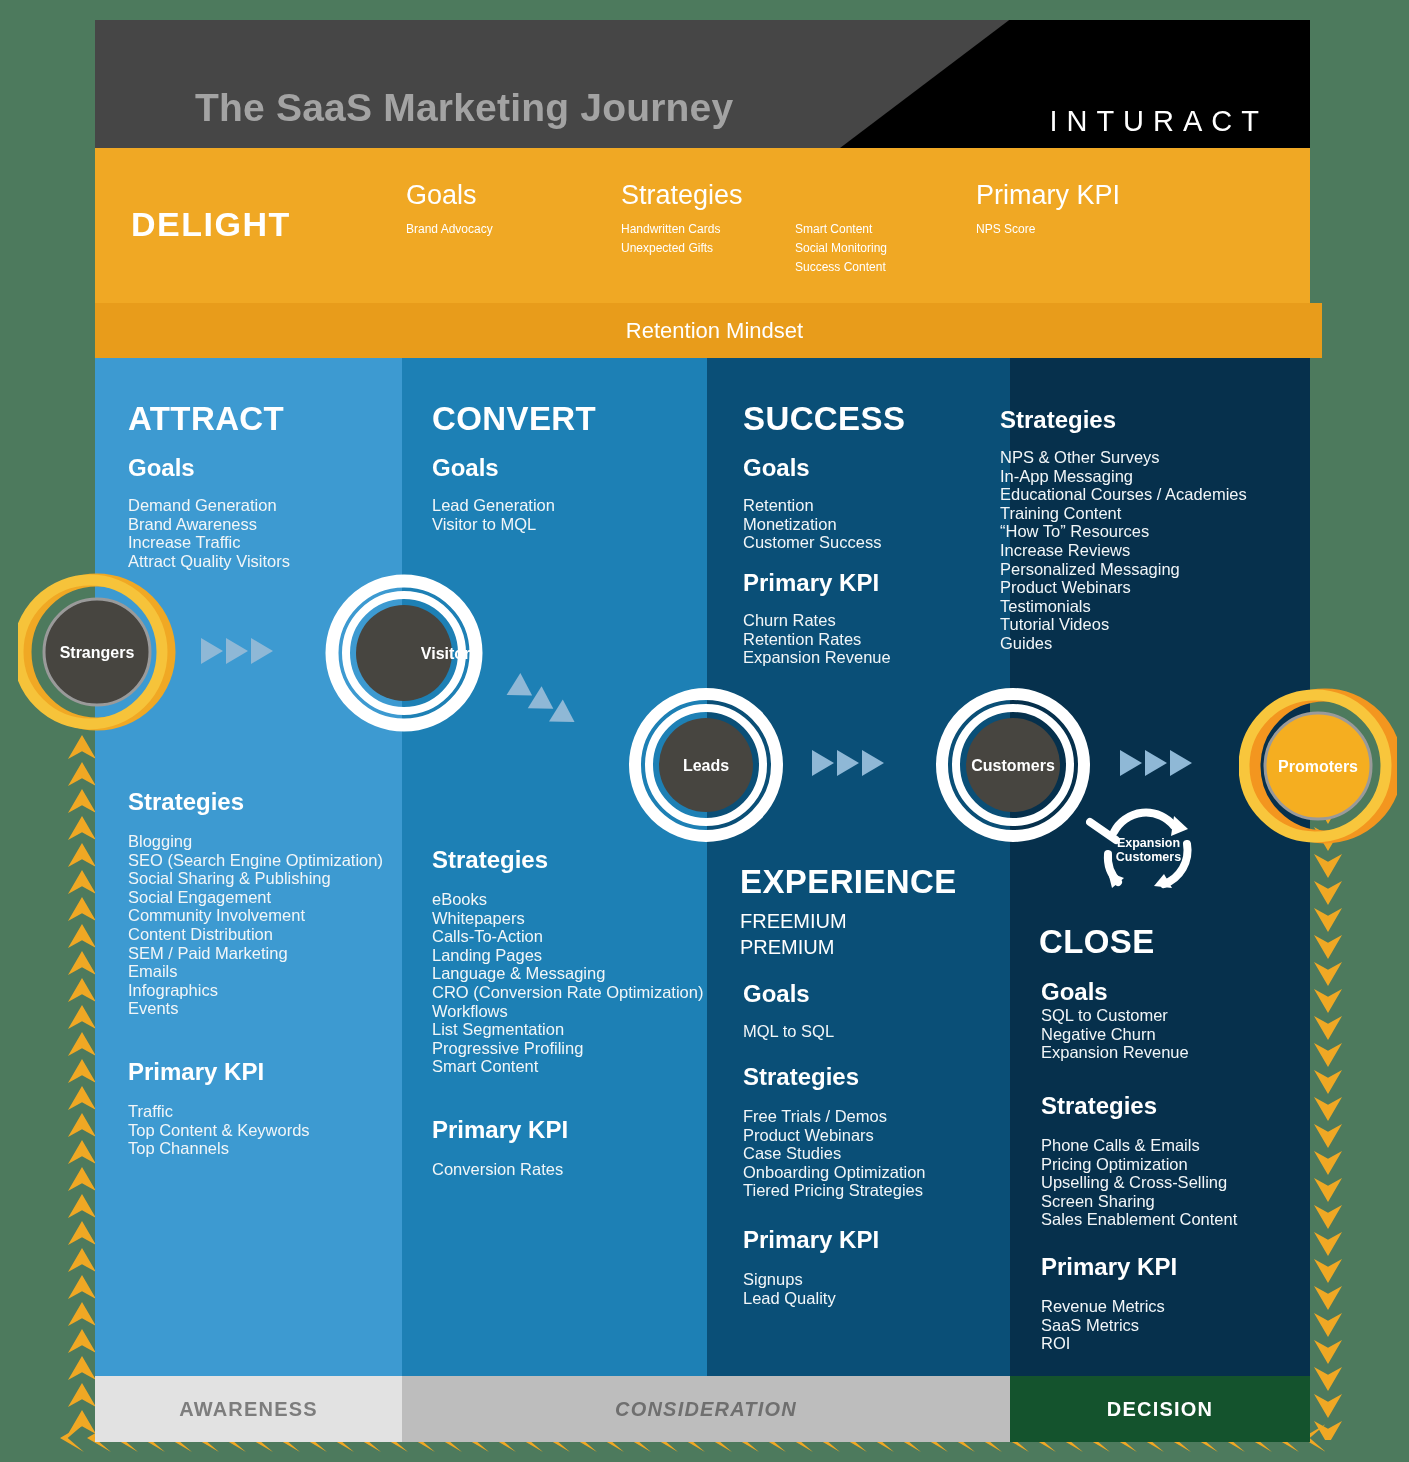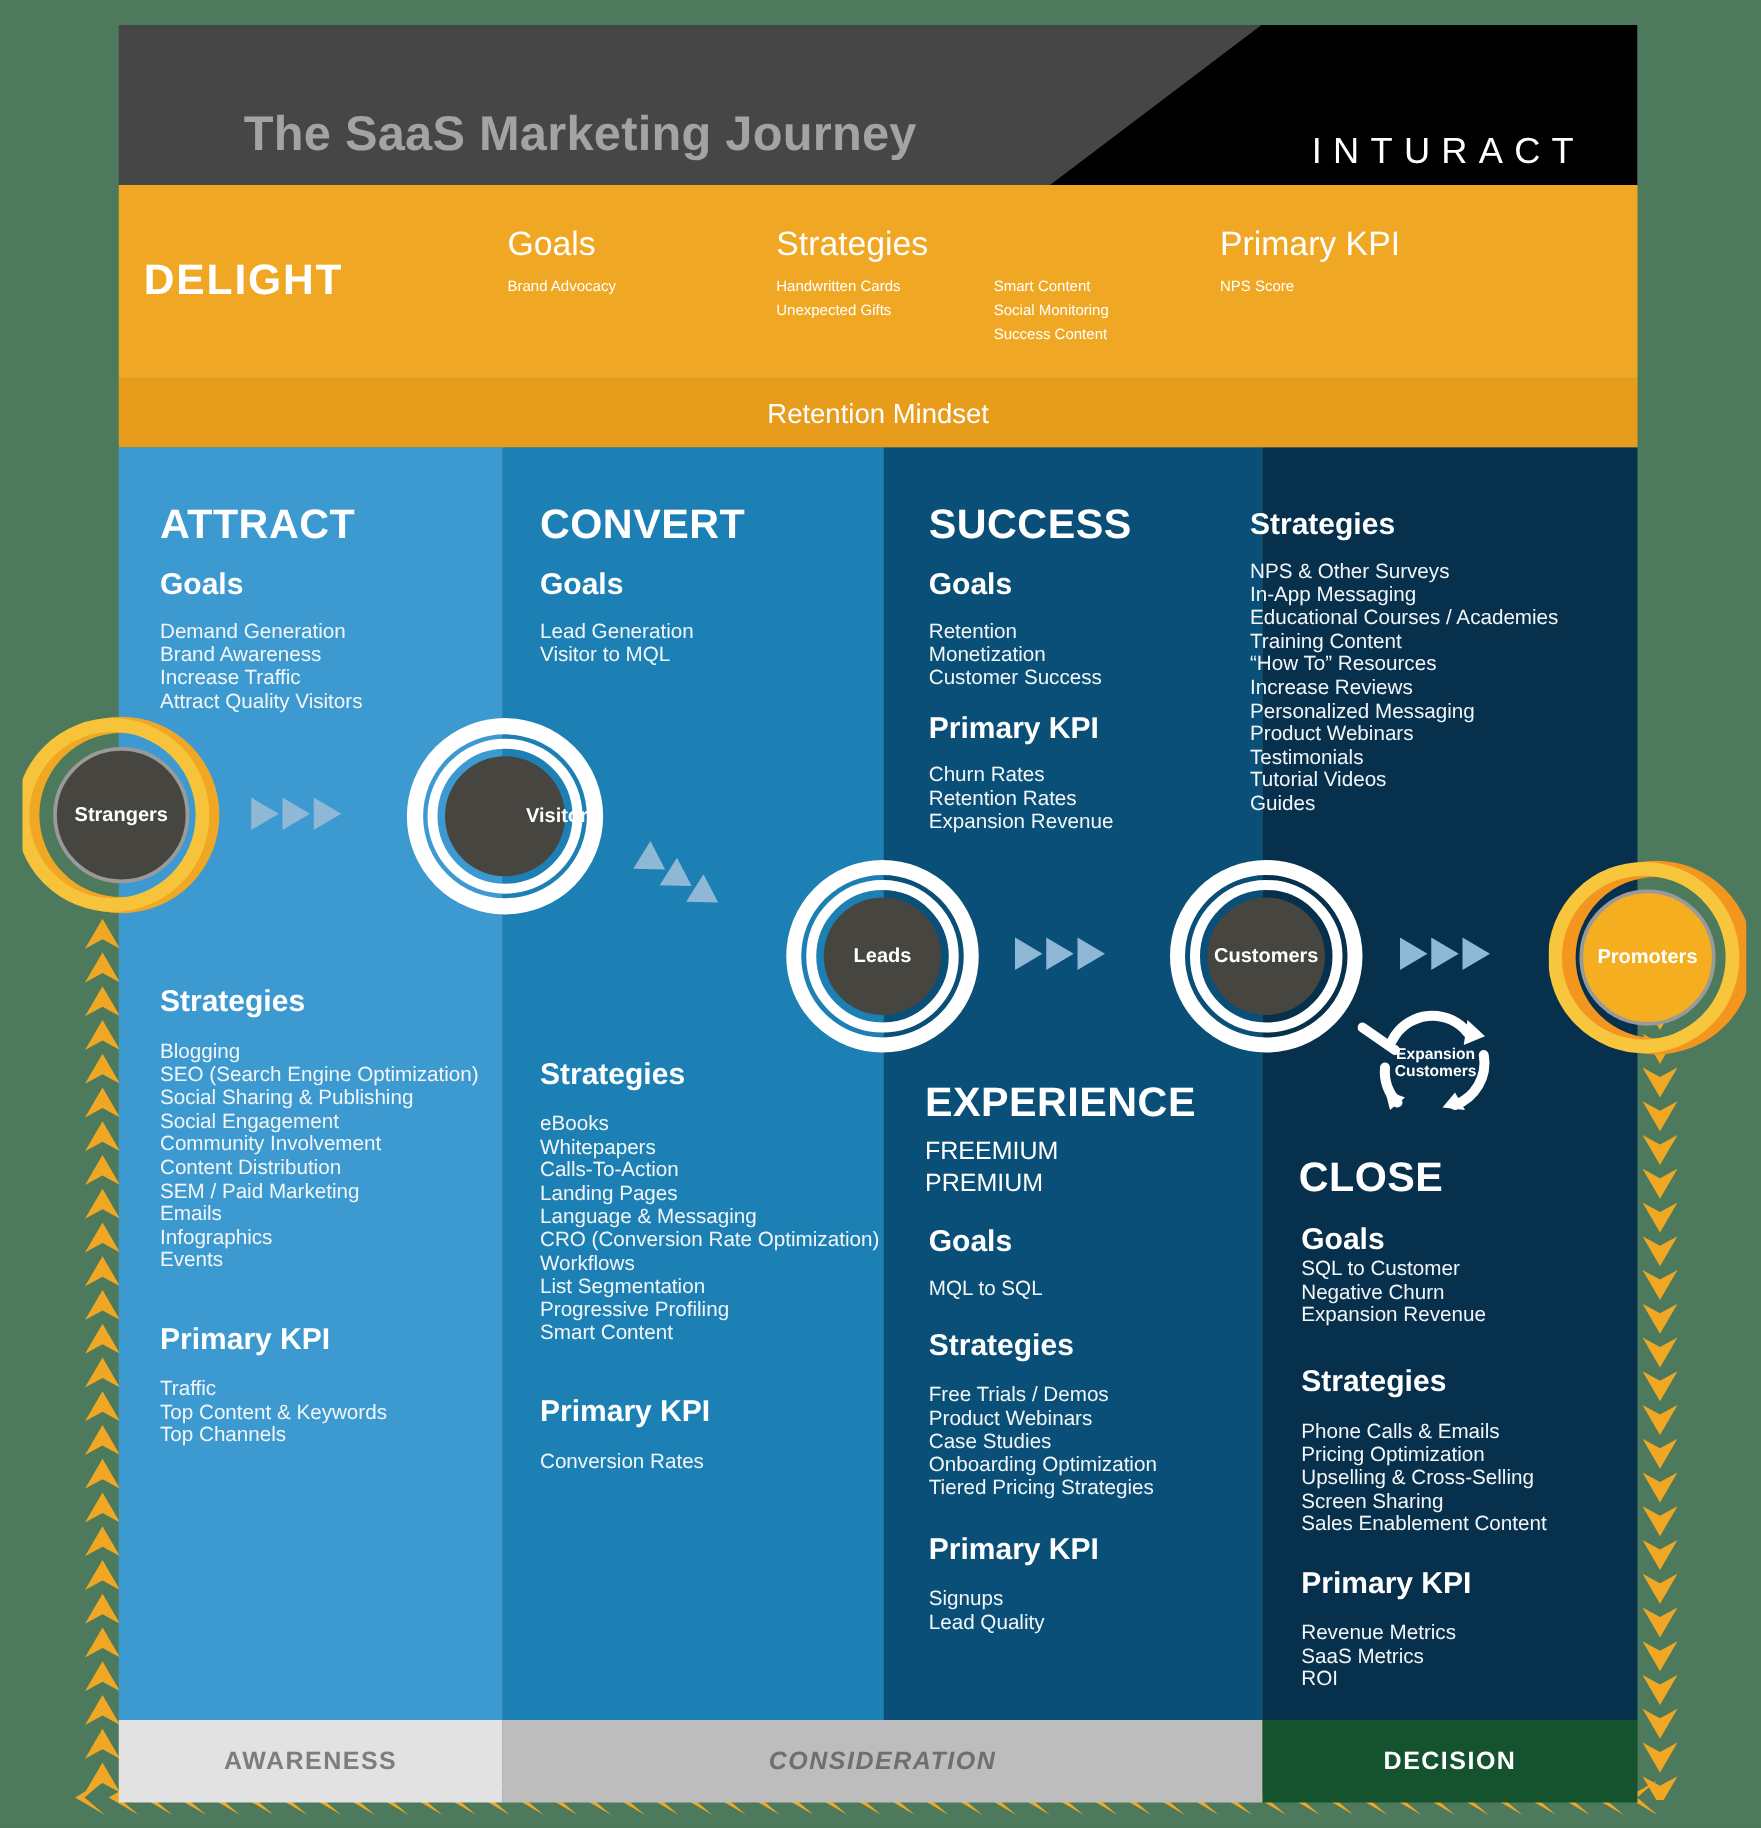--- a/index.html
+++ b/index.html
@@ -15,27 +15,27 @@
 
   
   .header{position:absolute;left:0;top:0;width:1215px;height:128px;background:#464646;}
   .hdr-title{position:absolute;left:100px;top:66px;font-size:39px;color:#a3a3a3;font-weight:600;letter-spacing:.2px;}
   .hdr-black{position:absolute;right:0;top:0;width:470px;height:128px;background:#000000;
              clip-path:polygon(36% 0, 100% 0, 100% 100%, 0% 100%);}
   .hdr-logo{position:absolute;right:42px;top:85px;color:#fff;font-size:29px;letter-spacing:9px;font-weight:400;}
 
   
   .delight{position:absolute;left:0;top:128px;width:1215px;height:155px;background:#f0a824;}
-  .delight-title{position:absolute;left:20px;top:57px;font-size:34px;font-weight:700;color:#fff;letter-spacing:1.5px;text-align:center;}
+  .delight-title{position:absolute;left:36px;top:57px;font-size:34px;font-weight:700;color:#fff;letter-spacing:1.5px;text-align:center;}
   .d-col{position:absolute;color:#fff;}
   .d-head{font-size:27px;font-weight:400;color:#fff;margin-bottom:9px;}
   .d-item{font-size:12px;line-height:19px;color:#fff;}
 
   .retention{position:absolute;left:0;top:283px;width:1215px;height:55px;background:#e89c1b;
-             display:flex;align-items:center;justify-content:center;}
+             display:flex;align-items:center;justify-content:center;padding-left:12px;}
   .retention span{color:#fff;font-size:22px;font-weight:400;}
 
   
   .cols{position:absolute;left:0;top:338px;width:1215px;height:1018px;}
   .col{position:absolute;top:0;height:1018px;}
   .col-attract{left:0;width:307px;background:#3d9ad1;}
   .col-convert{left:307px;width:305px;background:#1d80b5;}
   .col-success{left:612px;width:303px;background:#0a4f77;}
   .col-close{left:915px;width:300px;background:#06304c;}
 

